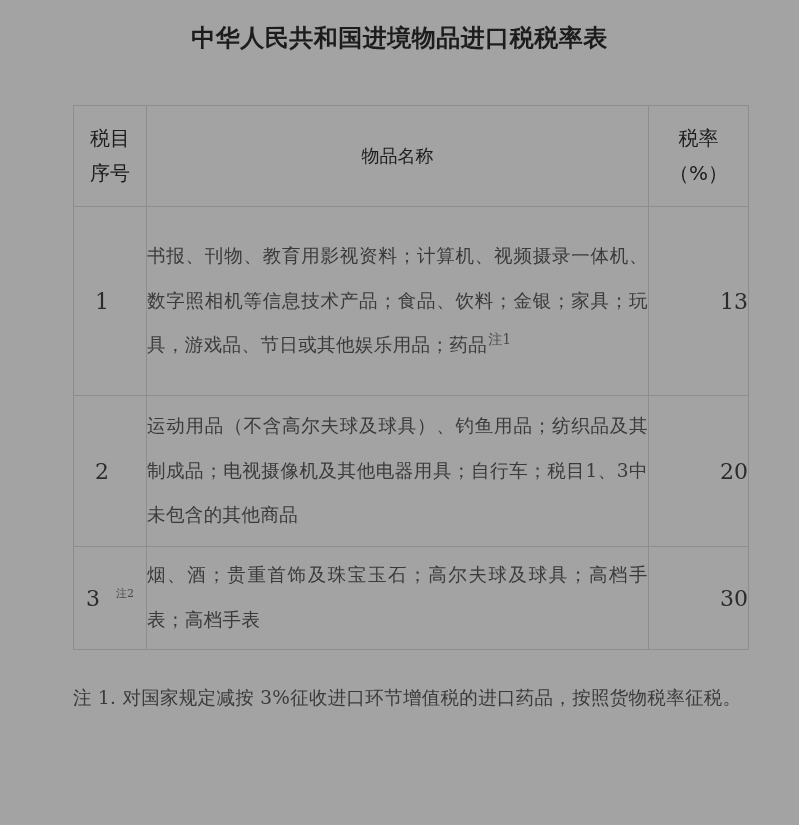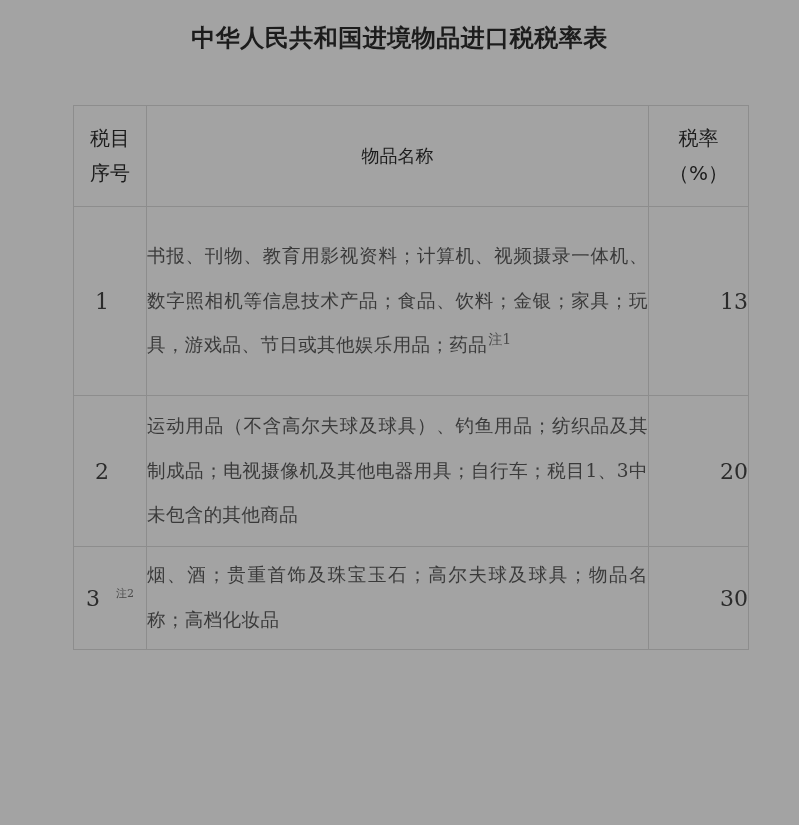--- a/index.html
+++ b/index.html
@@ -167,22 +167,23 @@
         <td class="cell-name"><span>书报、刊物、教育用影视资料；计算机、视频摄录一体机、数字照相机等信息技术产品；食品、饮料；金银；家具；玩具，游戏品、节日或其他娱乐用品；药品</span><sup class="note-mark">注1</sup></td>
         <td class="cell-rate">13</td>
       </tr>
       <tr class="row-2">
         <td class="cell-no"><span>2</span><sup class="note-mark"></sup></td>
         <td class="cell-name"><span>运动用品（不含高尔夫球及球具）、钓鱼用品；纺织品及其制成品；电视摄像机及其他电器用具；自行车；税目1、3中未包含的其他商品</span><sup class="note-mark"></sup></td>
         <td class="cell-rate">20</td>
       </tr>
       <tr class="row-3">
         <td class="cell-no"><span>3</span><sup class="note-mark">注2</sup></td>
-        <td class="cell-name"><span>烟、酒；贵重首饰及珠宝玉石；高尔夫球及球具；物品名称；高档化妆品</span><sup class="note-mark"></sup></td>
+        <td class="cell-name"><span>烟、酒；贵重首饰及珠宝玉石；高尔夫球及球具；高档手表；高档手表</span><sup class="note-mark"></sup></td>
         <td class="cell-rate">30</td>
       </tr>
     </tbody>
   </table>
 
   <div class="notes">
+    <div class="note-line note-1">注 1. 对国家规定减按 3%征收进口环节增值税的进口药品，按照货物税率征税。</div>
   </div>
 
 </div>
 
 </body></html>

